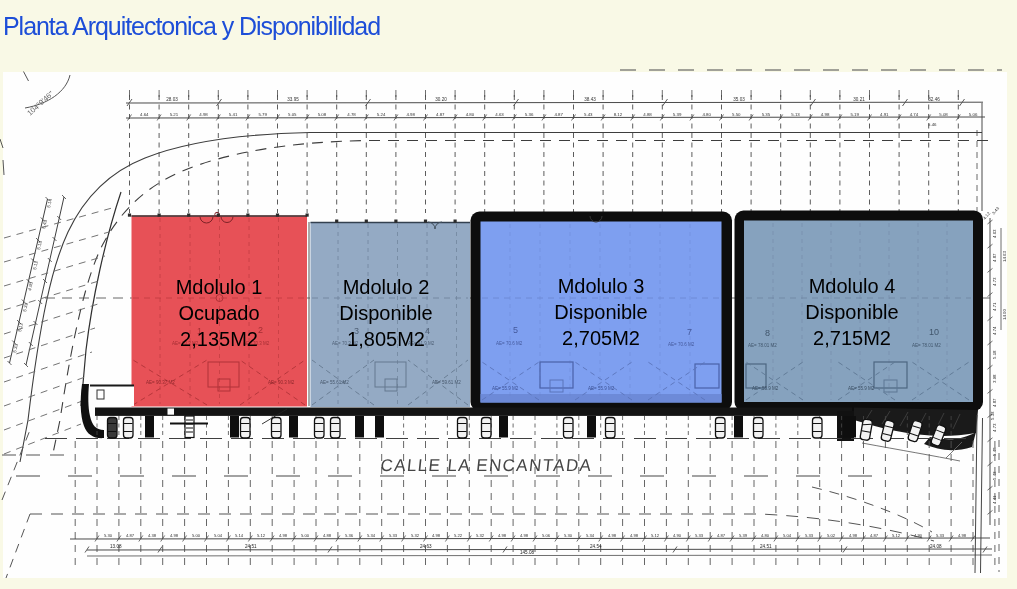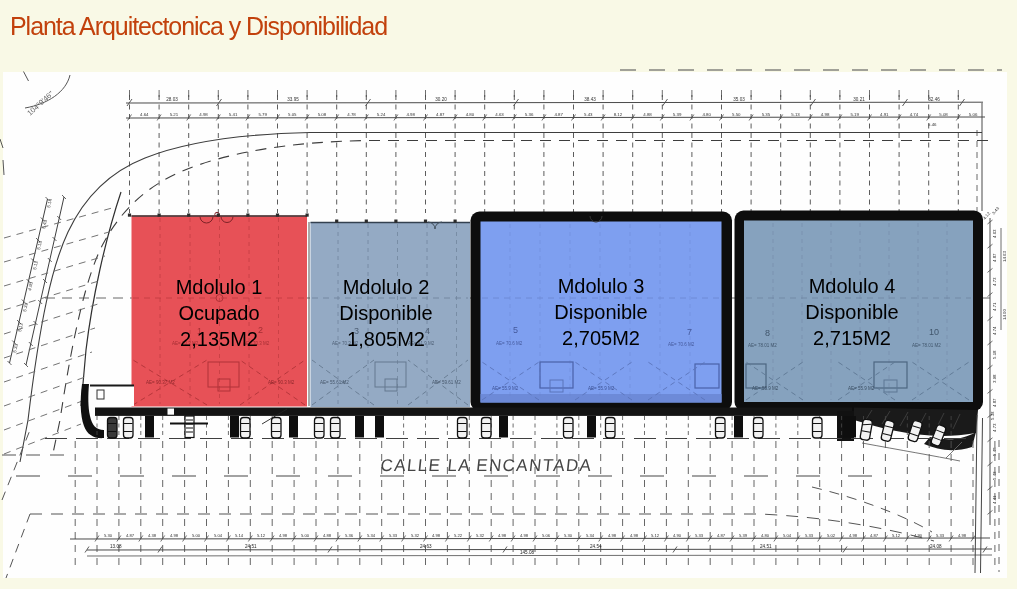--- a/index.html
+++ b/index.html
@@ -1,17 +1,17 @@
 <!DOCTYPE html>
 <html><head>
 <meta charset="utf-8">
 <style>
 html,body{margin:0;padding:0;background:#f9f9e6;width:1017px;height:589px;overflow:hidden;}
 *{font-family:"Liberation Sans",sans-serif;}
-.title{position:absolute;left:3px;top:12px;color:#c2410c;font-size:25px;letter-spacing:-1.05px;margin-left:7px;}
+.title{position:absolute;left:3px;top:12px;color:#1d4ed8;font-size:25px;letter-spacing:-1.05px;}
 </style>
 </head>
 <body>
 
 <div class="title">Planta Arquitectonica y Disponibilidad</div>
 
 <svg width="1017" height="589" viewBox="0 0 1017 589" style="position:absolute;left:0;top:0" xmlns="http://www.w3.org/2000/svg">
 
 <rect x="3" y="72" width="1004" height="506" fill="#fefefe"></rect>
 

